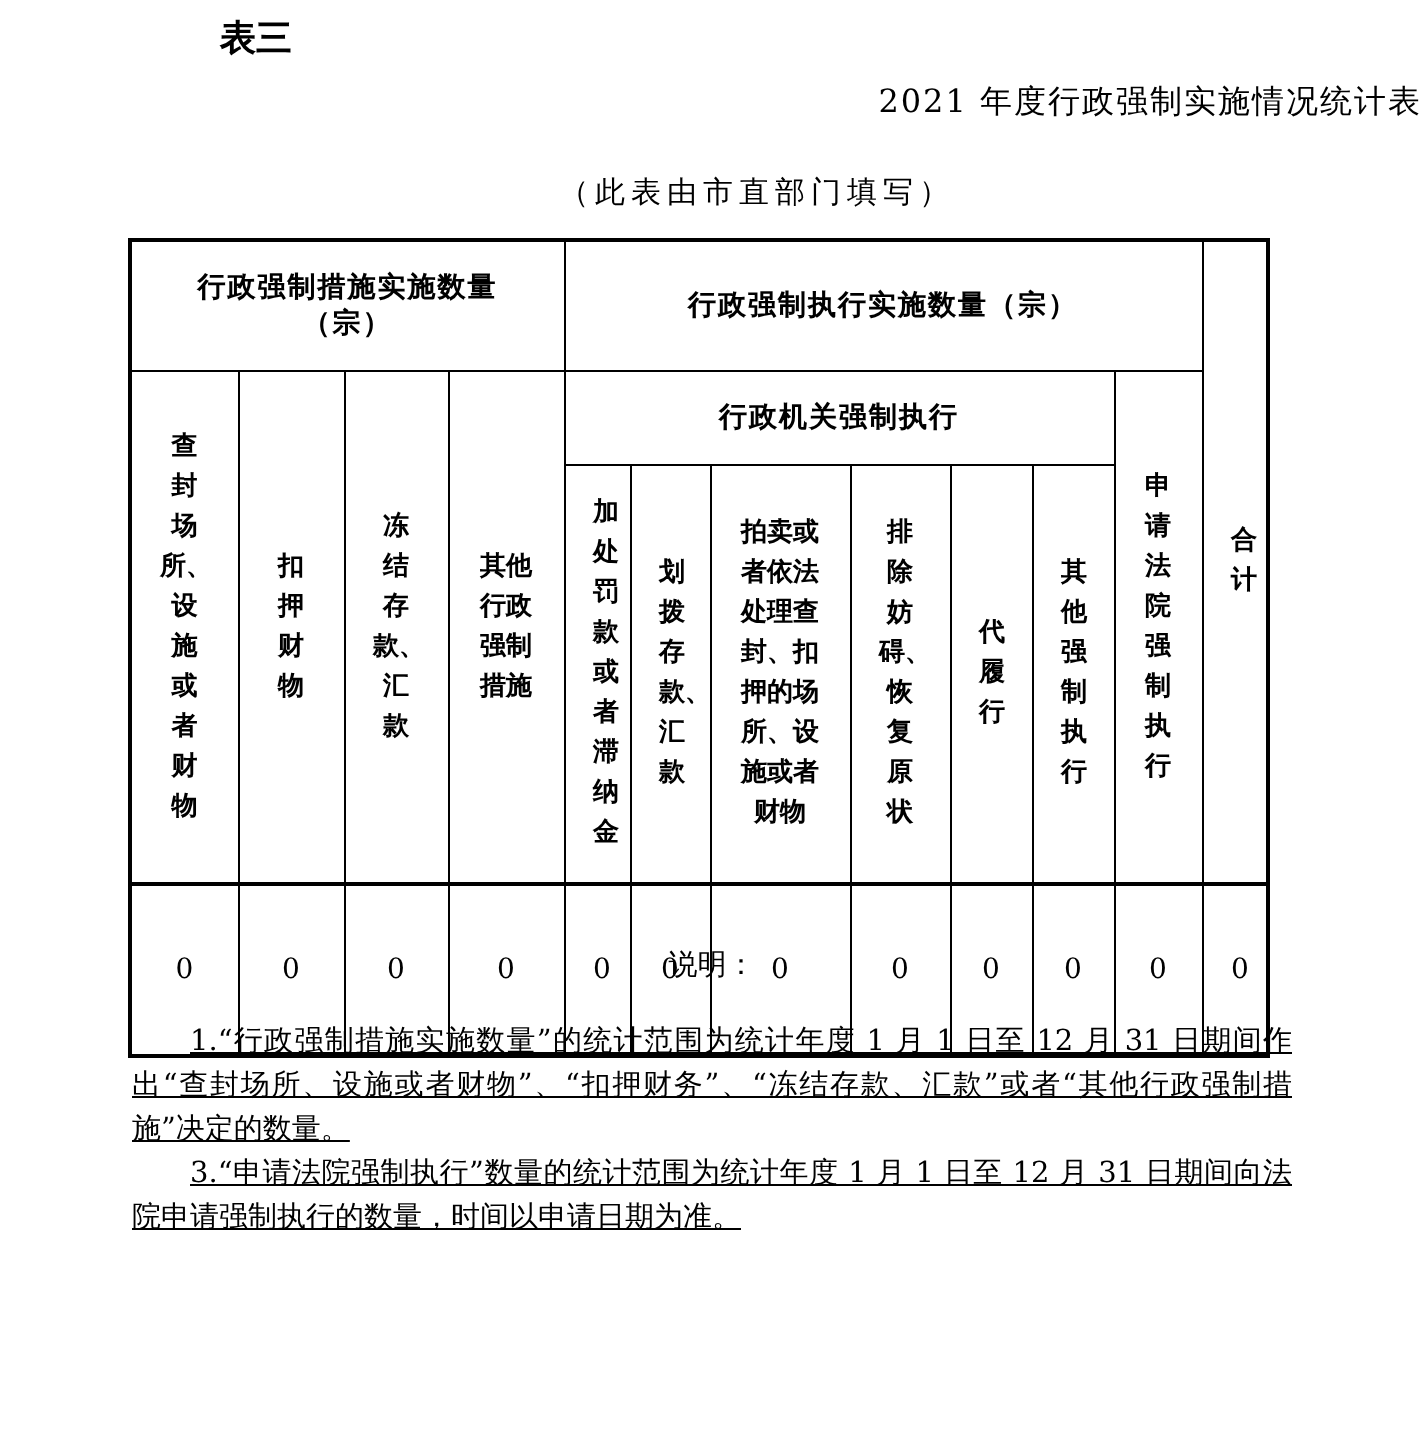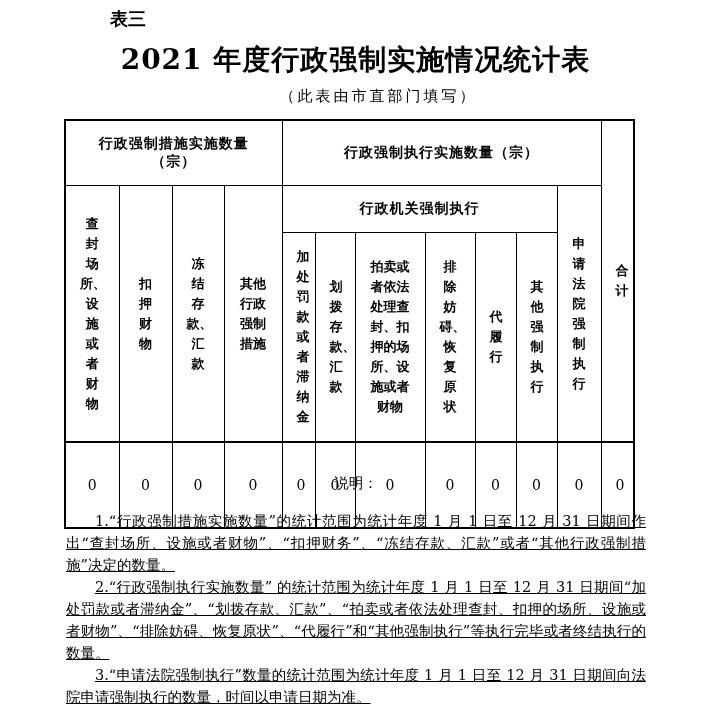--- a/index.html
+++ b/index.html
@@ -22,23 +22,23 @@
     top: 7px;
     font-size: 18px;
     font-weight: bold;
     margin-left: 35px;
   }
   .doc-title {
     position: absolute;
     left: 0;
     top: 41px;
     width: 711px;
-    text-align: center;
-    font-size: 28px;
-    font-weight: bold;
+    text-align: right;
+    font-size: 16px;
+    font-weight: normal;
     letter-spacing: 1px;
   }
   .doc-subtitle {
     position: absolute;
     left: 0;
     top: 87px;
     width: 687px;
     text-align: center;
     font-size: 15px;
     letter-spacing: 3px;
@@ -208,17 +208,16 @@
       <td class="cell-val">0</td>
       <td class="cell-val">0</td>
       <td class="cell-val">0</td>
     </tr>
   </tbody>
     </table>
 
   <div class="notes">
     <p class="notes-heading">说明：</p>
     <p class="note">1.“行政强制措施实施数量”的统计范围为统计年度 1 月 1 日至 12 月 31 日期间作出“查封场所、设施或者财物”、“扣押财务”、“冻结存款、汇款”或者“其他行政强制措施”决定的数量。</p>
-    <p class="note">2.“行政强制执行实施数量” 的统计范围为统计年度 1 月 1 日至 12 月 31 日期间“加处罚款或者滞纳金”、“划拨存款、汇款”、“拍卖或者依法处理查封、扣押的场所、设施或者财物”、“排除妨碍、恢复原状”、“代履行”和“其他强制执行”等执行完毕或者终结执行的数量。</p>
     <p class="note">3.“申请法院强制执行”数量的统计范围为统计年度 1 月 1 日至 12 月 31 日期间向法院申请强制执行的数量，时间以申请日期为准。</p>
   </div>
 
 </div>
 
 </body></html>

